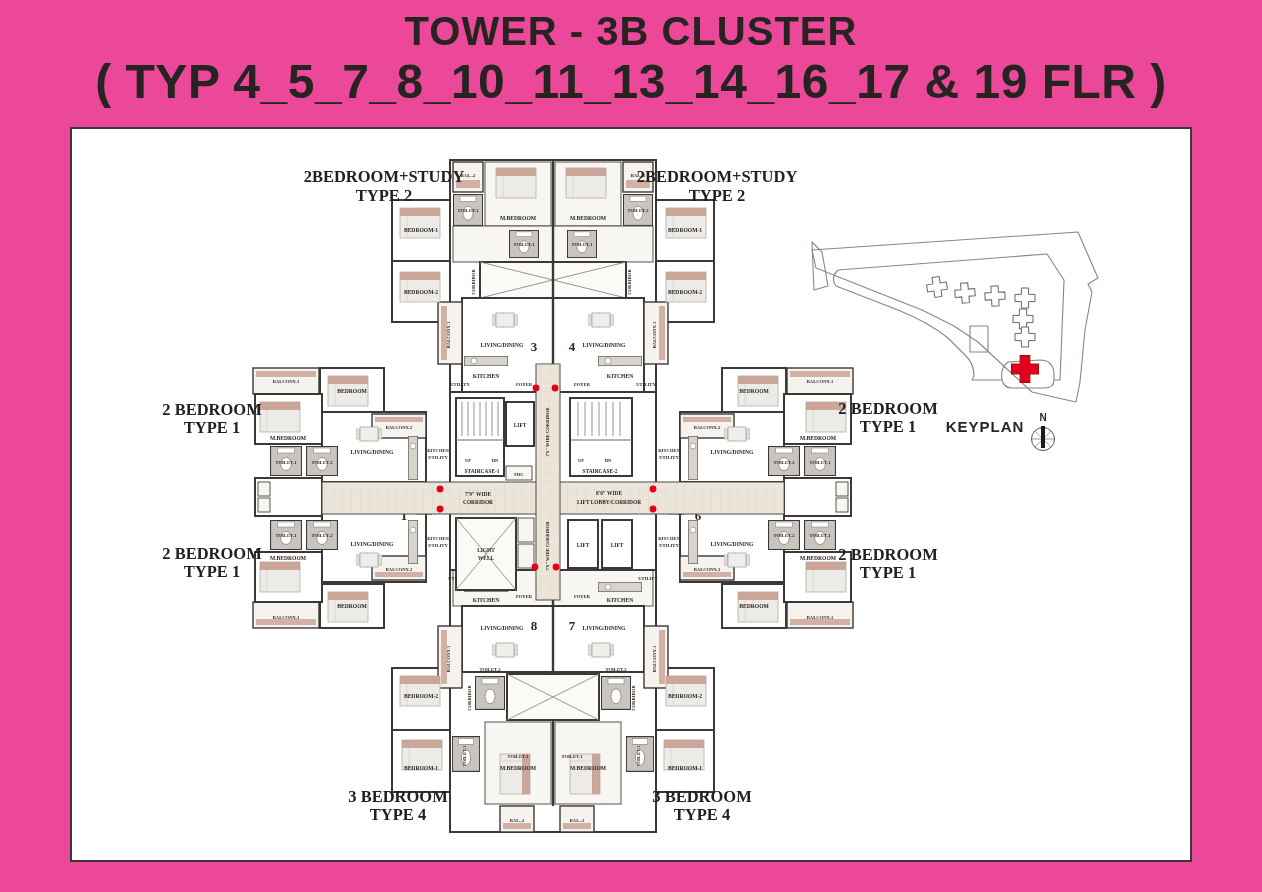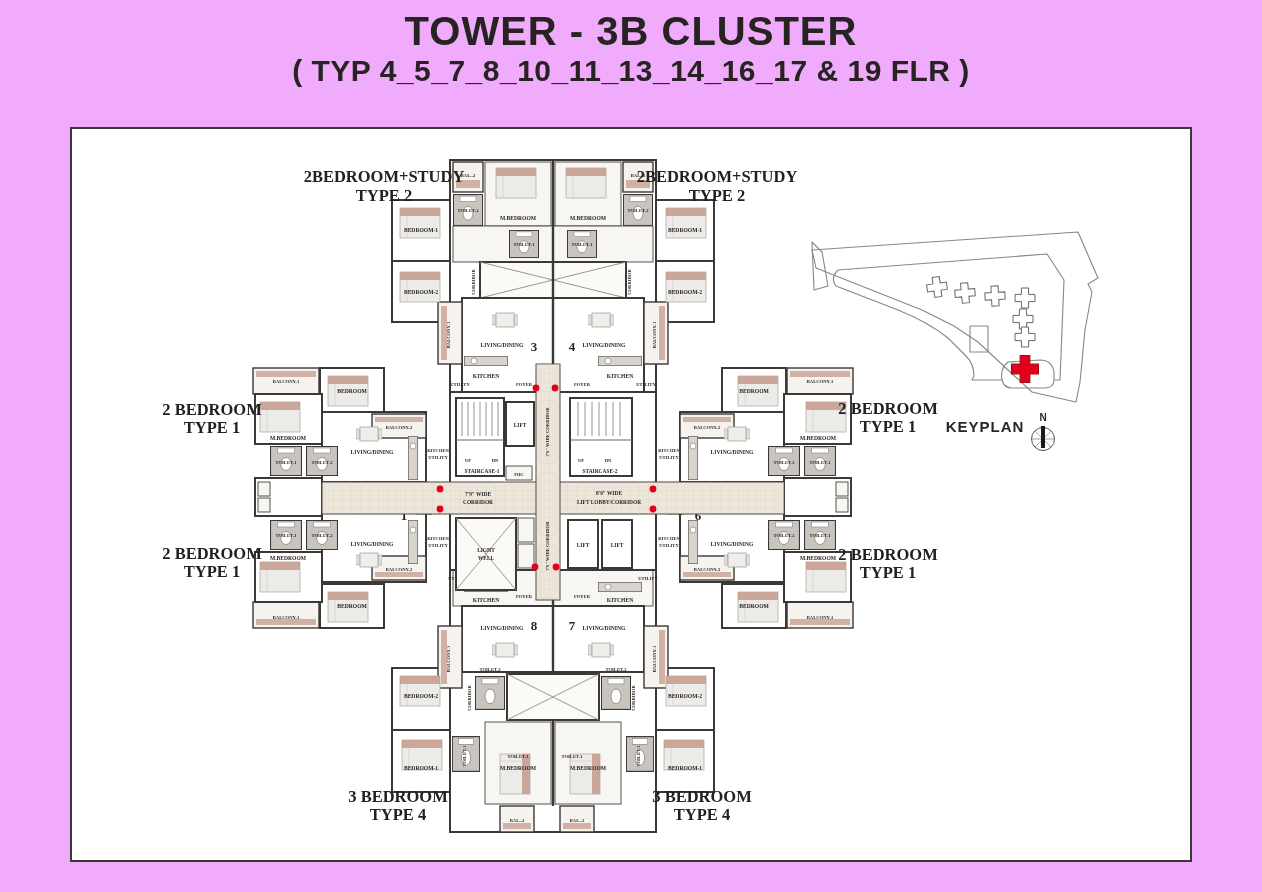--- a/index.html
+++ b/index.html
@@ -1,20 +1,20 @@
 <!DOCTYPE html>
 <html><head>
 <meta charset="utf-8">
 <style>
   html,body{margin:0;padding:0;background:#ffffff;}
-  .stage{position:relative;width:1262px;height:892px;background:#f0abfc;overflow:hidden;
+  .stage{position:relative;width:1262px;height:892px;background:#ec4899;overflow:hidden;
          font-family:"Liberation Sans",sans-serif;}
   .title{position:absolute;top:8px;left:0;width:100%;text-align:center;color:#262321;}
   .title .l1{font-size:40px;font-weight:700;letter-spacing:1px;line-height:1.15;}
-  .title .l2{font-size:30px;font-weight:700;letter-spacing:0.5px;line-height:1.15;}
+  .title .l2{font-size:48px;font-weight:700;letter-spacing:0.5px;line-height:1.15;}
   .plan-box{position:absolute;left:70px;top:127px;width:1118px;height:731px;border:2px solid #3a3837;background:#fff;}
   svg{display:block;}
   text{text-anchor:middle;fill:#2a2622;}
   .rl{font:bold 5.6px "Liberation Serif",serif;}
   .rs{font:bold 4.6px "Liberation Serif",serif;}
   .un{font:bold 13px "Liberation Serif",serif;}
   .cs{font:bold 5.4px "Liberation Serif",serif;}
   .tl{font:bold 16.5px "Liberation Serif",serif;fill:#23201d;}
   .kpt{font:bold 15px "Liberation Sans",sans-serif;letter-spacing:1px;}
   .kpn{font:bold 10px "Liberation Sans",sans-serif;}

